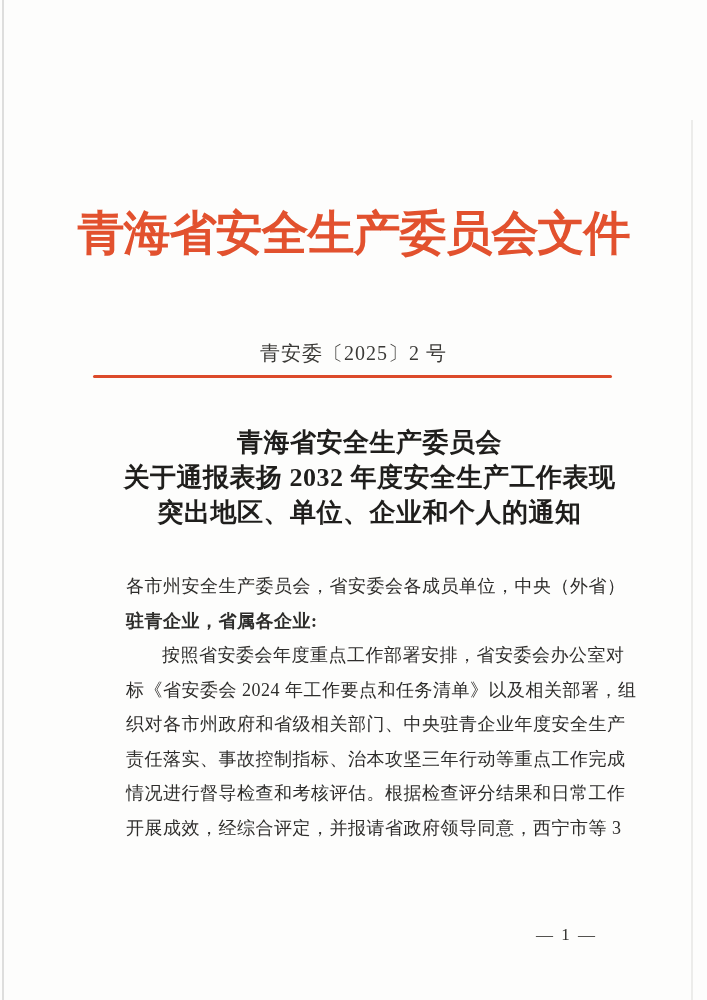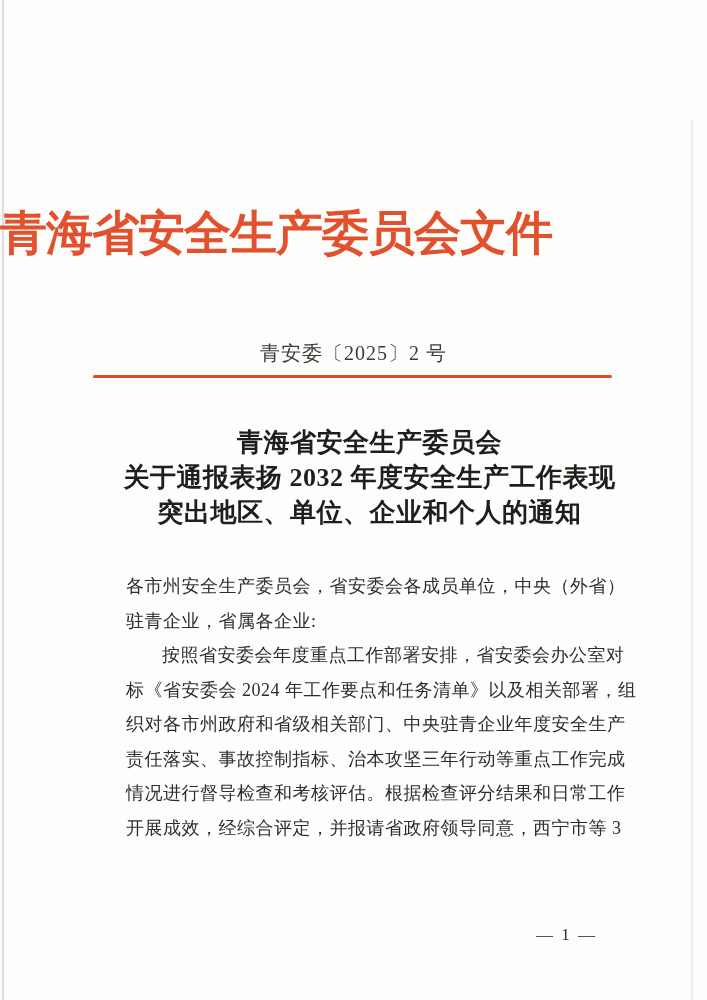--- a/index.html
+++ b/index.html
@@ -27,21 +27,21 @@
   .scan-edge-right {
     position: absolute;
     left: 691px; top: 120px;
     width: 2px; height: 880px;
     background: #ececea;
   }
   .header-title {
     position: absolute;
     left: 0; top: 203px;
     width: 707px;
-    text-align: left;
+    text-align: center;
     font-size: 47px;
     font-weight: bold;
     letter-spacing: -1px;
     color: #e2512e;
     white-space: nowrap;
     line-height: 60px;
   }
   .doc-number {
     position: absolute;
     left: 0; top: 340px;
@@ -80,20 +80,21 @@
   }
   .body-line {
     text-align: justify;
     text-align-last: justify;
     white-space: nowrap;
     margin-left: 16px;
   }
   .body-line.no-justify {
     text-align: center;
     text-align-last: left;
+    font-weight: bold;
   }
   .body-line.indent {
     text-indent: 2em;
   }
   .page-number {
     position: absolute;
     top: 925px;
     right: 110px;
     font-size: 17px;
     letter-spacing: 2px;

